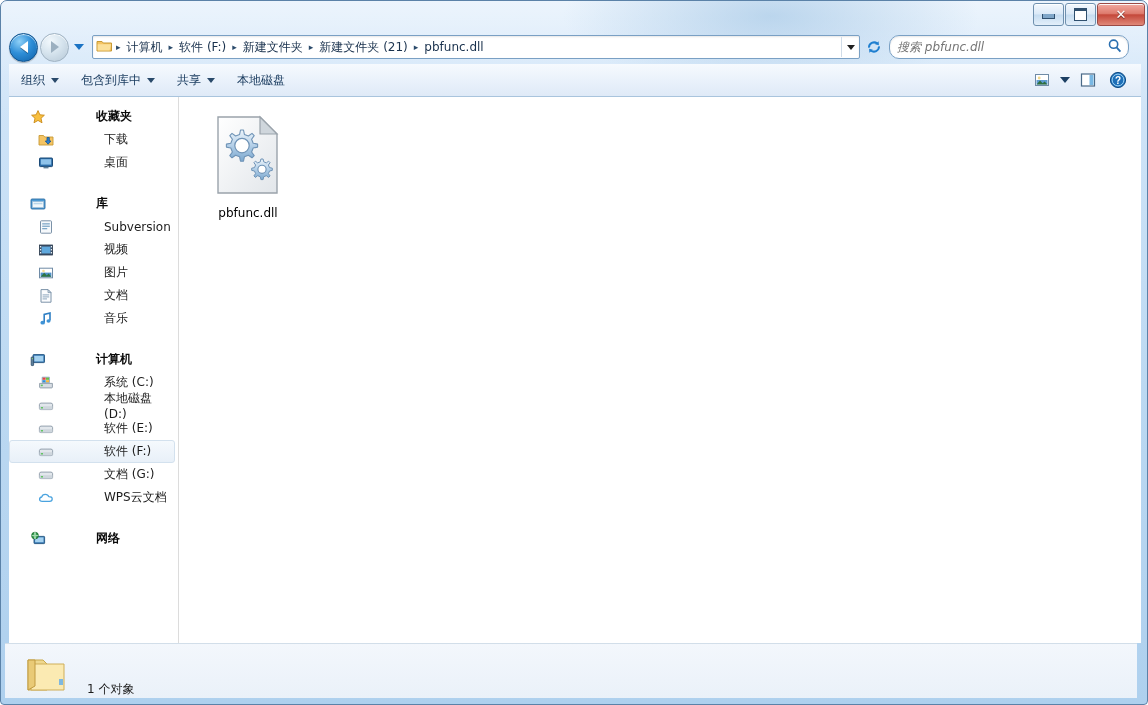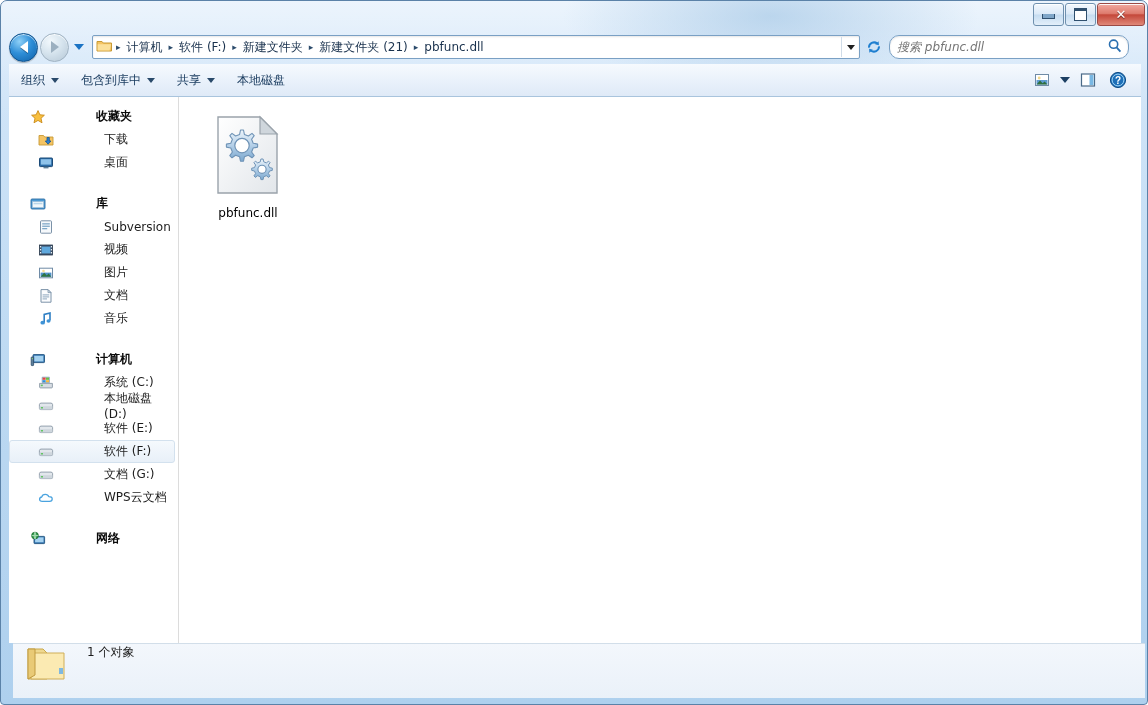--- a/index.html
+++ b/index.html
@@ -342,28 +342,28 @@
   .filename {
     margin-top: 8px;
     font-size: 12px;
     color: #000000;
     text-align: center;
   }
 
   
   .statusbar {
     position: absolute;
-    left: 12px; top: 642px;
+    left: 4px; top: 642px;
     width: 1132px; height: 55px;
     box-sizing: border-box;
     background: linear-gradient(180deg, #f3f7fc 0%, #eaf1f9 100%);
     border-top: 1px solid #d2dee9;
     display: flex;
-    align-items: flex-start;
-    padding-left: 10px;
+    align-items: flex-end;
+    padding-left: 18px;
   }
   .status-text {
     margin-left: 18px;
     font-size: 12px;
     color: #1c1c1c;
   }
 </style>
 </head>
 <body>
 

